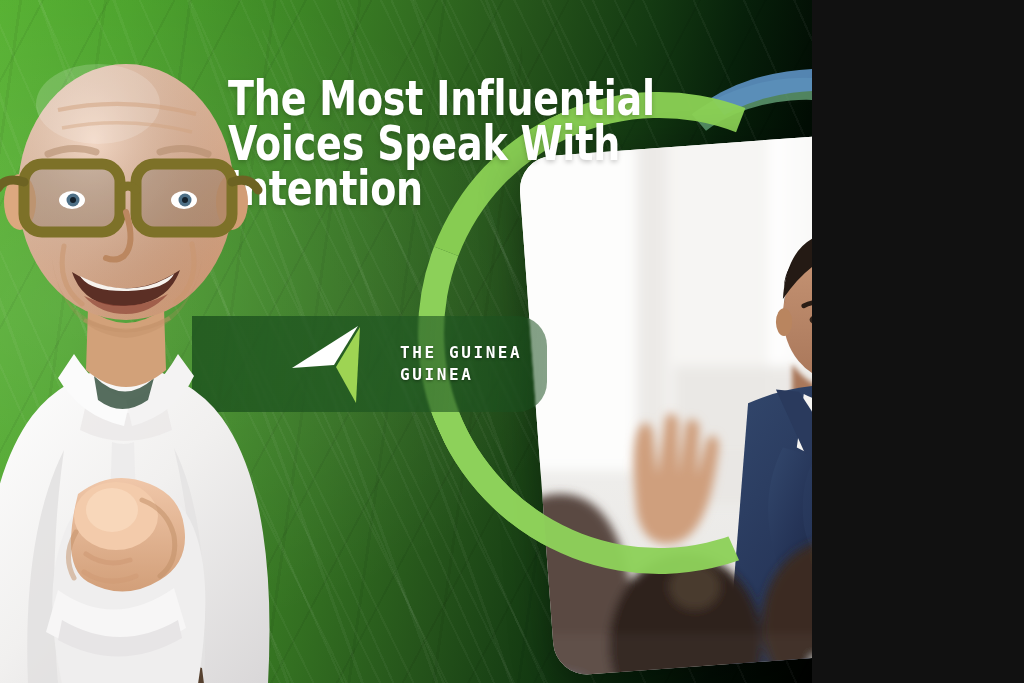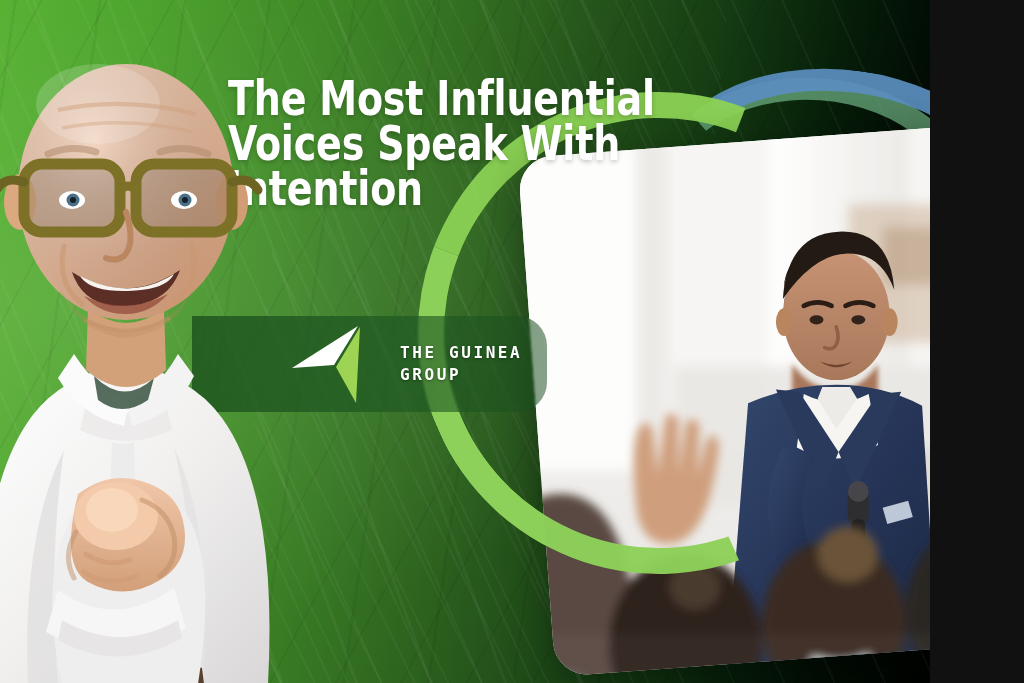--- a/index.html
+++ b/index.html
@@ -1,18 +1,18 @@
 <!DOCTYPE html>
 <html><head>
 <meta charset="utf-8">
 <title>The Guinea Group Banner</title>
 <style>
   html,body{margin:0;padding:0;background:#111;}
   .stage{
-    position:relative;width:930px;height:683px;overflow:hidden;
+    position:relative;width:812px;height:683px;overflow:hidden;
     font-family:"Liberation Sans",sans-serif;
     background:#2f6b22;
   }
 
   
   .bg-base{
     position:absolute;inset:0;
     background:linear-gradient(100deg,
       #57b132 0%,
       #4ca32c 14%,
@@ -322,21 +322,21 @@
 
   <div class="logo-badge">
     <div class="logo-mark">
       <svg viewBox="0 0 96 86">
         <polygon points="2,47 68,5 44,44" fill="#ffffff"></polygon>
         <polygon points="46,46 70,6 66,82" fill="#9ed453"></polygon>
       </svg>
     </div>
     <div class="logo-text">
       <span class="l1">THE GUINEA</span>
-      <span class="l2">GROUP</span>
+      <span class="l2">GUINEA</span>
     </div>
   </div>
 
   <div class="portrait">
     <svg viewBox="0 0 330 660">
       <defs>
         <linearGradient id="skin" x1="0.2" y1="0" x2="0.9" y2="1">
           <stop offset="0" stop-color="#f2cdb2"></stop>
           <stop offset="0.55" stop-color="#e3b495"></stop>
           <stop offset="1" stop-color="#c9936f"></stop>

